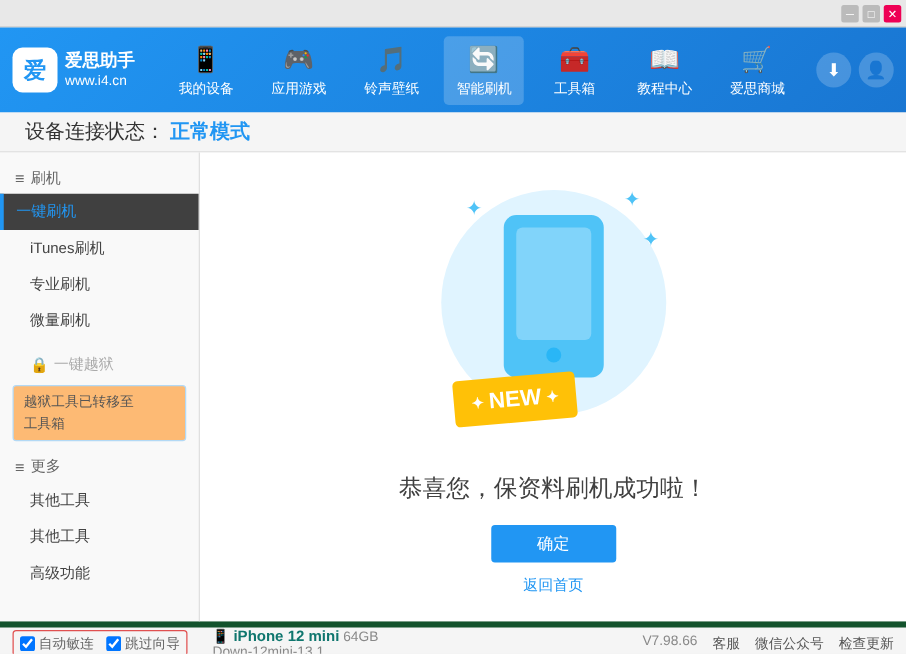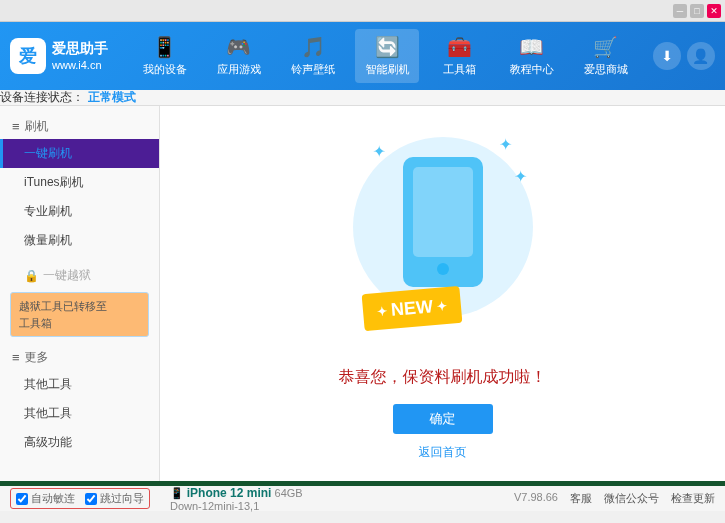--- a/index.html
+++ b/index.html
@@ -68,26 +68,26 @@
     }
     .nav-right-btn {
       width: 28px; height: 28px; border-radius: 50%;
       background: rgba(255,255,255,0.2);
       display: flex; align-items: center; justify-content: center;
       color: #fff; cursor: pointer; font-size: 14px;
     }
 
     
     .status-bar {
-      height: 16px;
+      height: 32px;
       background: #f5f5f5;
       border-bottom: 1px solid #ddd;
       display: flex; align-items: center;
-      padding: 0 0;
-      font-size: 12px; color: #555;
+      padding: 0 20px;
+      font-size: 16px; color: #555;
     }
     .status-bar .status-label { color: #333; }
     .status-bar .status-value { color: #2196F3; font-weight: bold; margin-left: 4px; }
 
     
     .main {
       display: flex;
       height: calc(523px - 22px - 68px - 28px - 30px);
     }
 
@@ -104,24 +104,24 @@
       display: flex; align-items: center;
       padding: 4px 12px;
       color: #666; font-size: 12px;
     }
     .sidebar-section-title .icon { margin-right: 5px; font-size: 13px; }
     .sidebar-item {
       padding: 6px 16px 6px 24px;
       cursor: pointer; color: #444; font-size: 12px;
     }
     .sidebar-item.active {
-      background: #4c1d95;
+      background: #404040;
       color: #2196F3;
       border-left: 3px solid #2196F3;
-      padding-left: 21px;
+      padding-left: 10px;
     }
 
     .sidebar-disabled {
       padding: 4px 12px 4px 24px;
       color: #aaa; font-size: 12px;
       display: flex; align-items: center; gap: 4px;
     }
     .sidebar-box {
       margin: 4px 10px;
       background: #fdba74;
@@ -193,21 +193,21 @@
       font-size: 18px; font-weight: bold;
       padding: 8px 14px;
       border-radius: 4px;
       transform: rotate(-5deg);
       z-index: 3;
       display: flex; align-items: center; gap: 4px;
     }
     .new-badge .star { font-size: 12px; color: #fff; }
 
     .success-text {
-      font-size: 16px; color: #b91c1c;
+      font-size: 19px; color: #404040;
       margin-bottom: 16px;
       font-weight: normal;
     }
     .confirm-btn {
       width: 100px; height: 30px;
       background: #2196F3;
       color: #fff;
       border: none; border-radius: 3px;
       cursor: pointer; font-size: 13px;
       margin-bottom: 10px;

